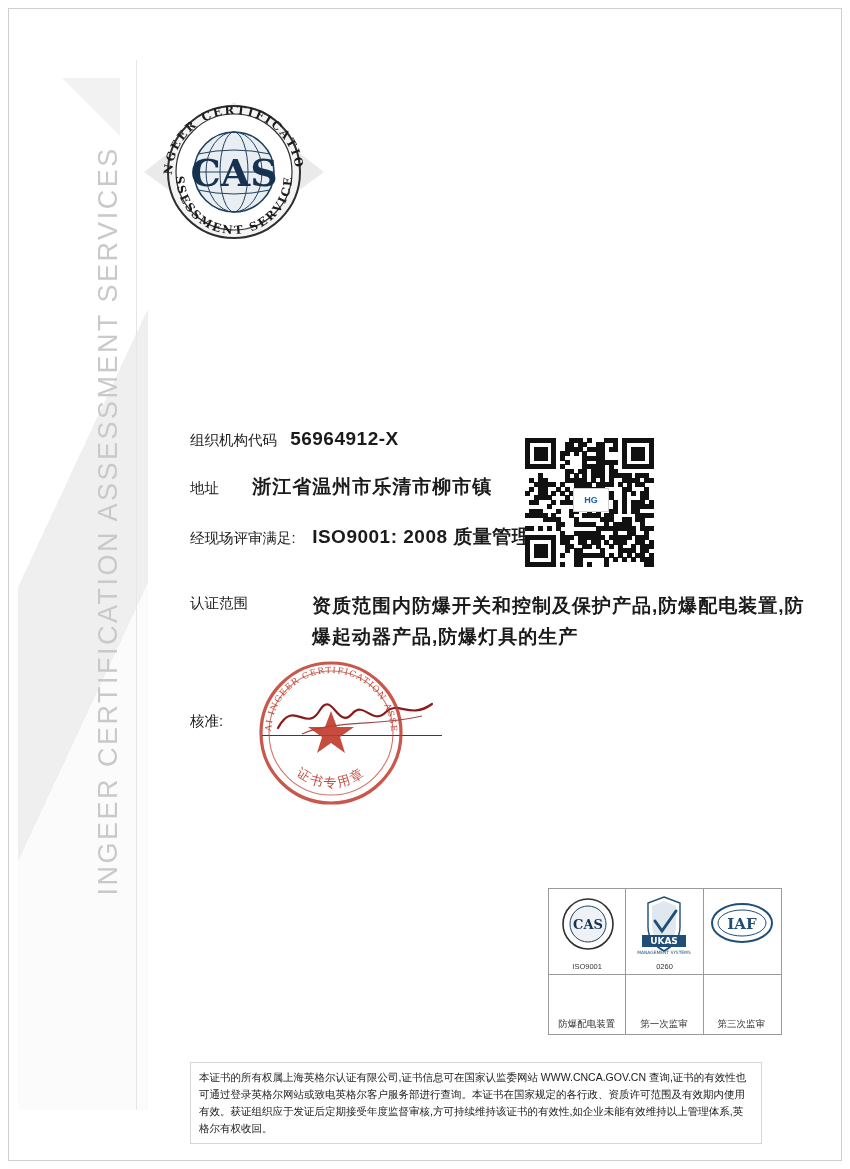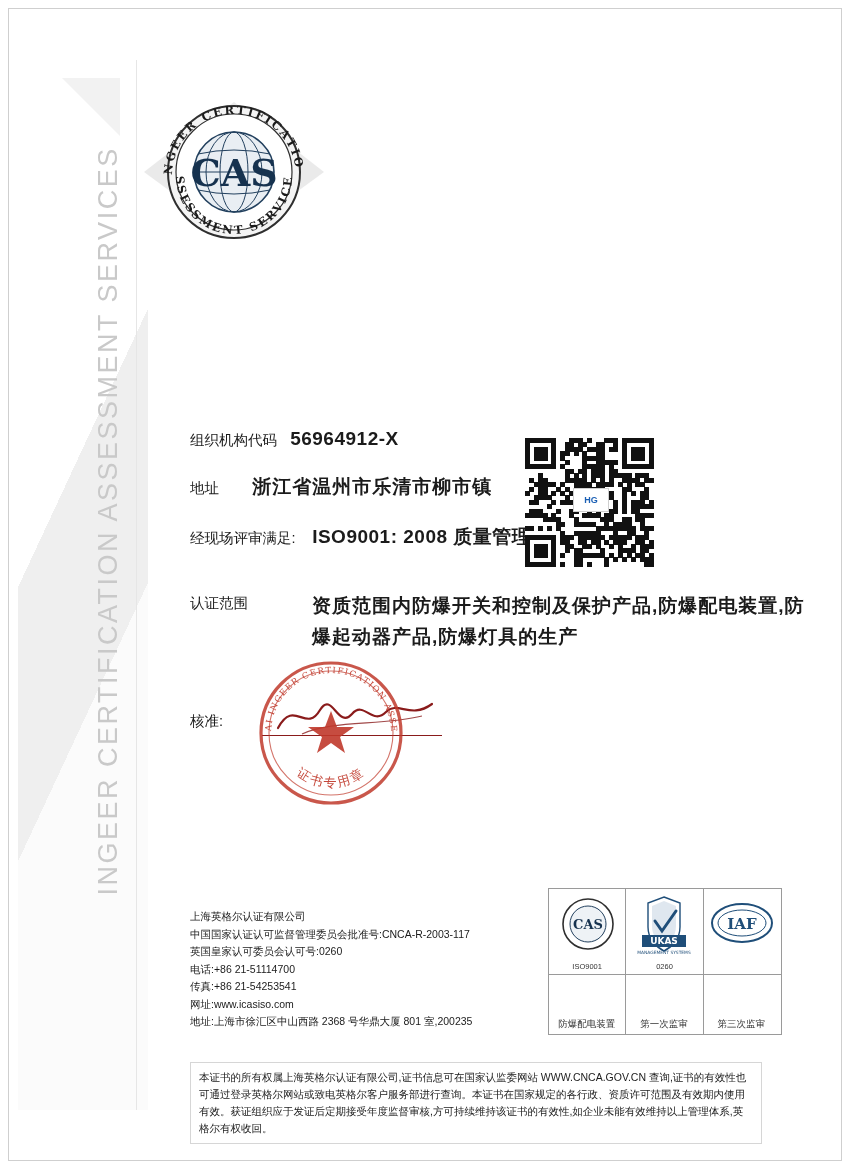--- a/index.html
+++ b/index.html
@@ -621,29 +621,20 @@
       <g font-family="DejaVu Serif, serif" font-size="8.6" fill="#c0392b" letter-spacing="1.2" opacity=".9">
         <text><textPath href="#sealArcTop" startOffset="50%" text-anchor="middle">SHANGHAI INGEER CERTIFICATION ASSESSMENT</textPath></text>
       </g>
       <g font-family="DejaVu Sans, sans-serif" font-size="13" fill="#c0392b" letter-spacing="2" opacity=".92">
         <text><textPath href="#sealArcBot" startOffset="50%" text-anchor="middle">证书专用章</textPath></text>
       </g>
     </svg>
   </div>
 
 
-  <div class="foot-left">
-    <div>上海英格尔认证有限公司</div>
-    <div>中国国家认证认可监督管理委员会批准号:CNCA-R-2003-117</div>
-    <div>英国皇家认可委员会认可号:0260</div>
-    <div>电话:+86 21-51114700</div>
-    <div>传真:+86 21-54253541</div>
-    <div>网址:www.icasiso.com</div>
-    <div>地址:上海市徐汇区中山西路 2368 号华鼎大厦 801 室,200235</div>
-  </div>
 
   <div class="marks">
     <div class="grid">
       <div class="cell">
         <svg width="76" height="66" viewBox="0 0 76 66" style="position:absolute;left:1px;top:5px;">
           <circle cx="38" cy="30" r="25" fill="none" stroke="#2f2f2f" stroke-width="1.6"></circle>
           <circle cx="38" cy="30" r="18" fill="#eef2f6" stroke="#22405e" stroke-width="1"></circle>
           <text x="38" y="35" text-anchor="middle" font-family="DejaVu Serif, serif" font-size="13" font-weight="bold" fill="#16324f">CAS</text>
         </svg>
         <div class="mk-cap">ISO9001</div>

